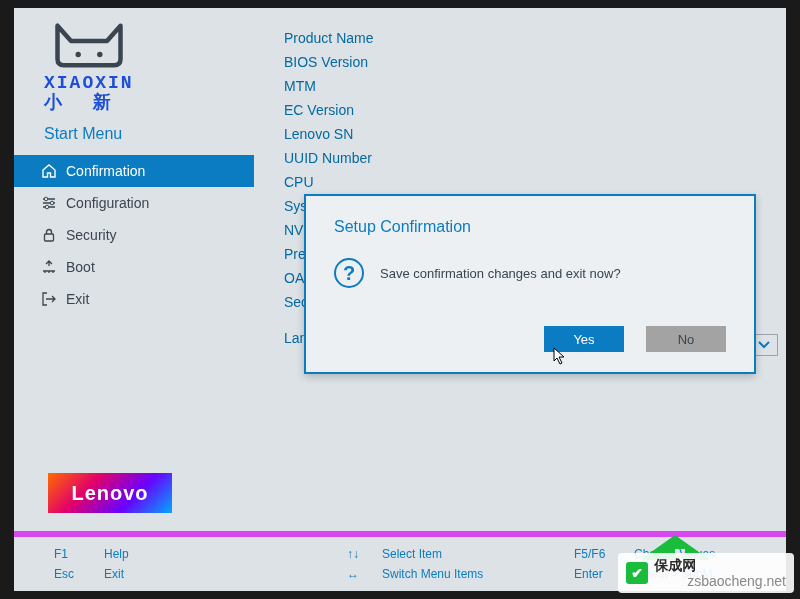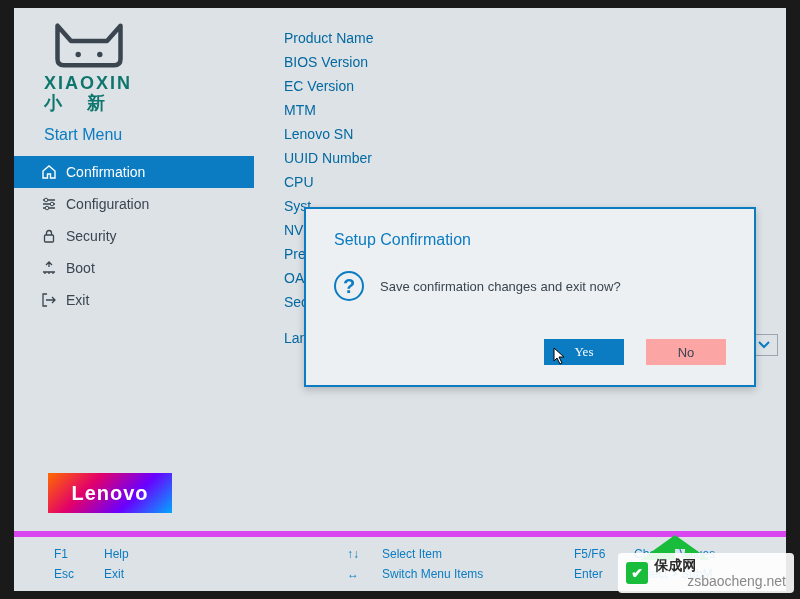--- a/index.html
+++ b/index.html
@@ -2,48 +2,48 @@
 <html><head>
 <meta charset="utf-8">
 <style>
 * { margin: 0; padding: 0; box-sizing: border-box; }
 body { width: 800px; height: 599px; overflow: hidden; background: #1a1a1a; font-family: Arial, sans-serif; position: relative; }
 .screen { position: absolute; top: 8px; left: 14px; right: 14px; bottom: 8px; background: #dde2e6; }
 .main-area { position: absolute; top: 0; left: 0; right: 0; bottom: 60px; display: flex; }
 .sidebar { width: 240px; display: flex; flex-direction: column; }
 .logo-area { padding: 10px 30px 5px 30px; }
 .cat-logo { width: 90px; height: 55px; }
-.brand { font-family: Liberation Sans, sans-serif; letter-spacing: 2px; color: #0f766e; }
+.brand { font-family: Liberation Mono, monospace; letter-spacing: 2px; color: #1d4ed8; }
 .brand .en { font-size: 18px; font-weight: bold; }
 .brand .cn { font-size: 18px; font-weight: bold; letter-spacing: 10px; margin-top: -3px; }
 .menu-title { color: #0b7cc1; font-size: 16px; padding: 6px 30px 12px; }
 .menu { display: flex; flex-direction: column; }
 .menu-item { display: flex; align-items: center; gap: 14px; padding: 8px 30px 8px 52px; color: #3a4550; font-size: 14px; cursor: pointer; position: relative; }
 .menu-item .icon { position: absolute; left: 26px; width: 18px; height: 18px; display: flex; align-items: center; justify-content: center; }
 .menu-item.active { background: #0b7cc1; color: #fff; }
 .menu-item.active::before { content: ""; position: absolute; left: 0; top: 0; bottom: 0; width: 6px; background: #0b7cc1; }
 .lenovo-badge { position: absolute; left: 34px; bottom: 18px; width: 124px; height: 40px; background: linear-gradient(135deg, #ff6b00, #e2006a, #6a00ff, #00a8ff); display: flex; align-items: center; justify-content: center; color: #fff; font-weight: bold; font-size: 20px; letter-spacing: 1px; }
 .content { flex: 1; padding: 18px 20px 0 30px; position: relative; }
 .field-row { display: flex; align-items: center; height: 24px; font-size: 14px; color: #0369a1; }
 .field-label { width: 190px; }
 .field-value { flex: 1; }
 .blur { filter: blur(6px); background: #b8bfc5; height: 16px; border-radius: 2px; }
 .blur.w1 { width: 160px; margin-left: 120px; }
 .blur.w2 { width: 100px; margin-left: 170px; }
 .blur.w3 { width: 70px; margin-left: 200px; }
 .blur.w5 { width: 200px; margin-left: 80px; }
 .lang-select { position: absolute; right: 8px; top: 326px; width: 70px; height: 22px; border: 1px solid #9aa5af; background: #dde2e6; display: flex; align-items: center; justify-content: flex-end; padding-right: 6px; color: #0b7cc1; }
-.dialog { position: absolute; left: 304px; top: 207px; width: 452px; height: 180px; background: #ecf0f3; border: 2px solid #0b7cc1; box-shadow: 0 3px 8px rgba(0,0,0,0.2); z-index: 10; padding: 22px 28px; }
+.dialog { position: absolute; left: 304px; top: 194px; width: 452px; height: 180px; background: #ecf0f3; border: 2px solid #0b7cc1; box-shadow: 0 3px 8px rgba(0,0,0,0.2); z-index: 10; padding: 22px 28px; }
 .dialog-title { color: #0b7cc1; font-size: 16px; margin-bottom: 22px; }
 .dialog-body { display: flex; align-items: center; gap: 16px; font-size: 13px; color: #3a4550; }
 .q-icon { width: 30px; height: 30px; border: 2px solid #0b7cc1; border-radius: 50%; display: flex; align-items: center; justify-content: center; color: #0b7cc1; font-size: 20px; font-weight: bold; }
 .dialog-buttons { position: absolute; bottom: 20px; right: 28px; display: flex; gap: 22px; }
 .dbtn { width: 80px; height: 26px; display: flex; align-items: center; justify-content: center; font-size: 13px; cursor: pointer; }
-.dbtn.primary { background: #0b7cc1; color: #fff; font-family: Liberation Serif, serif; }
-.dbtn.secondary { background: #fca5a5; color: #3a4550; }
+.dbtn.primary { background: #0b7cc1; color: #fff; }
+.dbtn.secondary { background: #a3a3a3; color: #3a4550; }
 .cursor { position: absolute; left: 553px; top: 347px; z-index: 20; font-size: 14px; color: #000; }
 .footer { position: absolute; left: 0; right: 0; bottom: 0; height: 60px; border-top: 6px solid #d946ef; display: flex; align-items: center; font-size: 12px; color: #0b7cc1; padding: 0 0 0 40px; }
 .footer-col { display: flex; flex-direction: column; gap: 6px; }
 .footer-col.c1 { width: 290px; }
 .footer-col.c2 { width: 230px; }
 .footer .kv { display: flex; gap: 20px; }
 .footer .k { width: 30px; }
 .footer .arrow-k { width: 18px; display: inline-flex; justify-content: center; }
 .watermark { position: absolute; right: 6px; bottom: 6px; z-index: 30; display: flex; align-items: center; gap: 6px; background: rgba(255,255,255,0.9); padding: 4px 8px; border-radius: 4px; font-size: 14px; color: #2a2a2a; font-weight: bold; }
 .wm-shield { width: 22px; height: 22px; background: #1abc3c; border-radius: 3px; display: flex; align-items: center; justify-content: center; color: #fff; font-size: 14px; }
@@ -122,26 +122,26 @@
     <div class="content">
       <div class="field-row">
           <span class="field-label">Product Name</span>
           <span class="field-value"><span class="blur w1"></span></span>
         </div>
       <div class="field-row">
           <span class="field-label">BIOS Version</span>
           <span class="field-value"><span class="blur w2"></span></span>
         </div>
       <div class="field-row">
+          <span class="field-label">MTM</span>
+          <span class="field-value"><span class="blur w2"></span></span>
+        </div>
+      <div class="field-row">
           <span class="field-label">EC Version</span>
           <span class="field-value"><span class="blur w3"></span></span>
-        </div>
-      <div class="field-row">
-          <span class="field-label">MTM</span>
-          <span class="field-value"><span class="blur w2"></span></span>
         </div>
       <div class="field-row">
           <span class="field-label">Lenovo SN</span>
           <span class="field-value"><span class="blur w3"></span></span>
         </div>
       <div class="field-row">
           <span class="field-label">UUID Number</span>
           <span class="field-value"><span class="blur w5"></span></span>
         </div>
       <div class="field-row">

